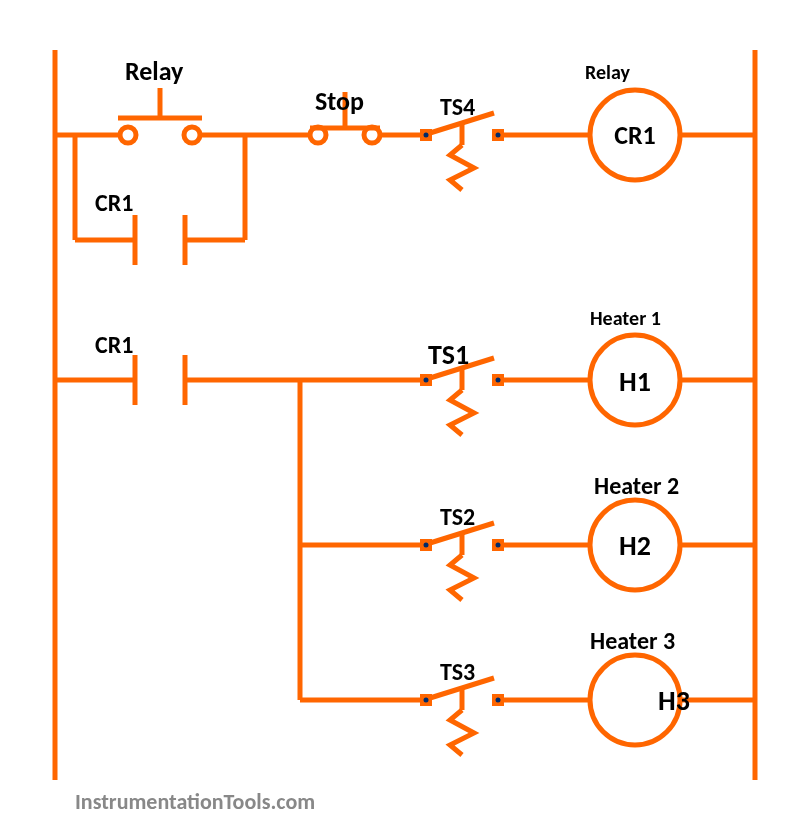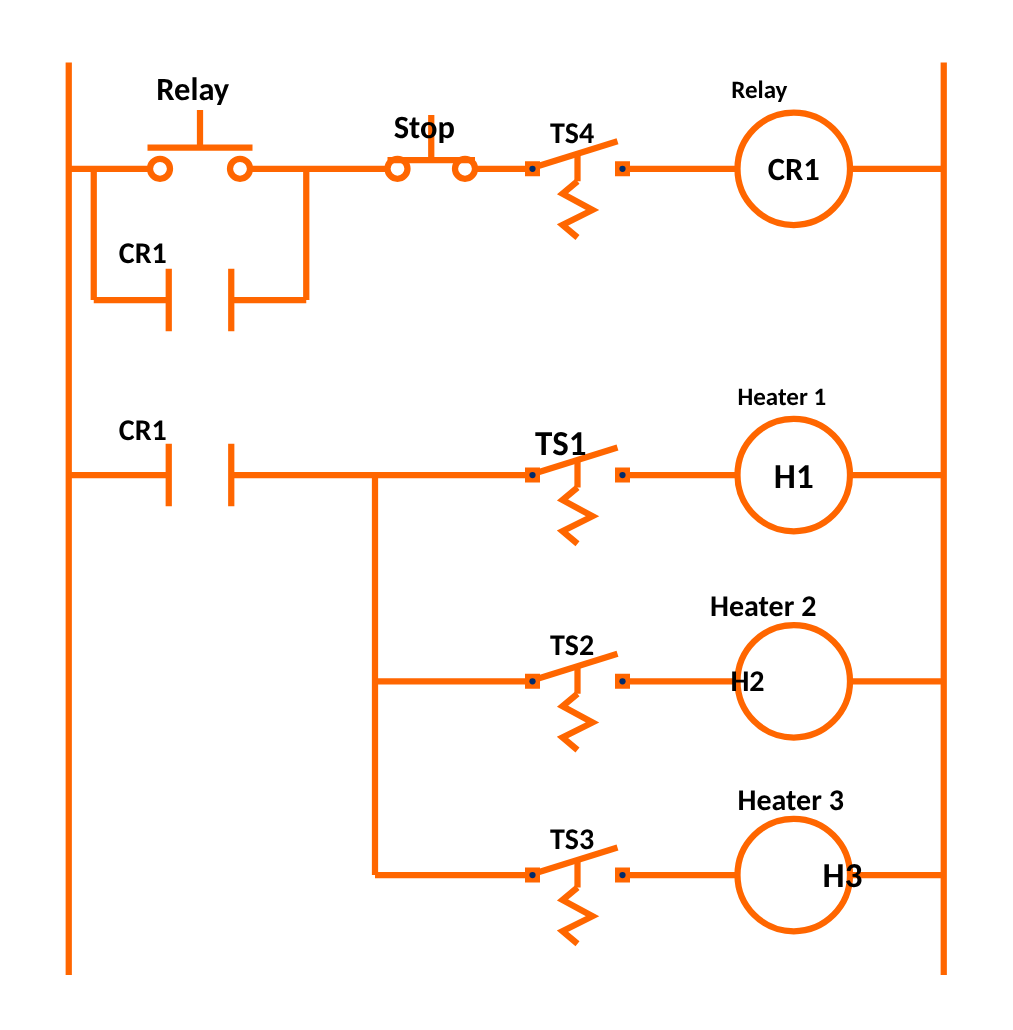--- a/index.html
+++ b/index.html
@@ -158,24 +158,25 @@
 <div class="label" style="left:95px; top:330px; font-size:24px;">CR1</div>
 
 <div class="label" style="left:428px; top:337px; font-size:28px;">TS1</div>
 
 <div class="label" style="left:590px; top:306px; font-size:20px;">Heater 1</div>
 
 <div class="coil-text" style="left:635px; top:381px; font-size:28px;">H1</div>
 
 <div class="label" style="left:440px; top:502px; font-size:24px;">TS2</div>
 
-<div class="label" style="left:568px; top:471px; font-size:24px;">Heater 2</div>
+<div class="label" style="left:594px; top:471px; font-size:24px;">Heater 2</div>
 
-<div class="coil-text" style="left:598px; top:545px; font-size:24px;">H2</div>
+<div class="coil-text" style="left:635px; top:545px; font-size:28px;">H2</div>
 
 <div class="label" style="left:440px; top:657px; font-size:24px;">TS3</div>
 
 <div class="label" style="left:590px; top:626px; font-size:24px;">Heater 3</div>
 
 <div class="coil-text" style="left:647px; top:700px; font-size:28px;margin-left:27px;">H3</div>
 
+<div class="watermark" style="left:75px; top:788px; font-size:22px;">InstrumentationTools.com</div>
 
 </div>
 
 </body></html>

